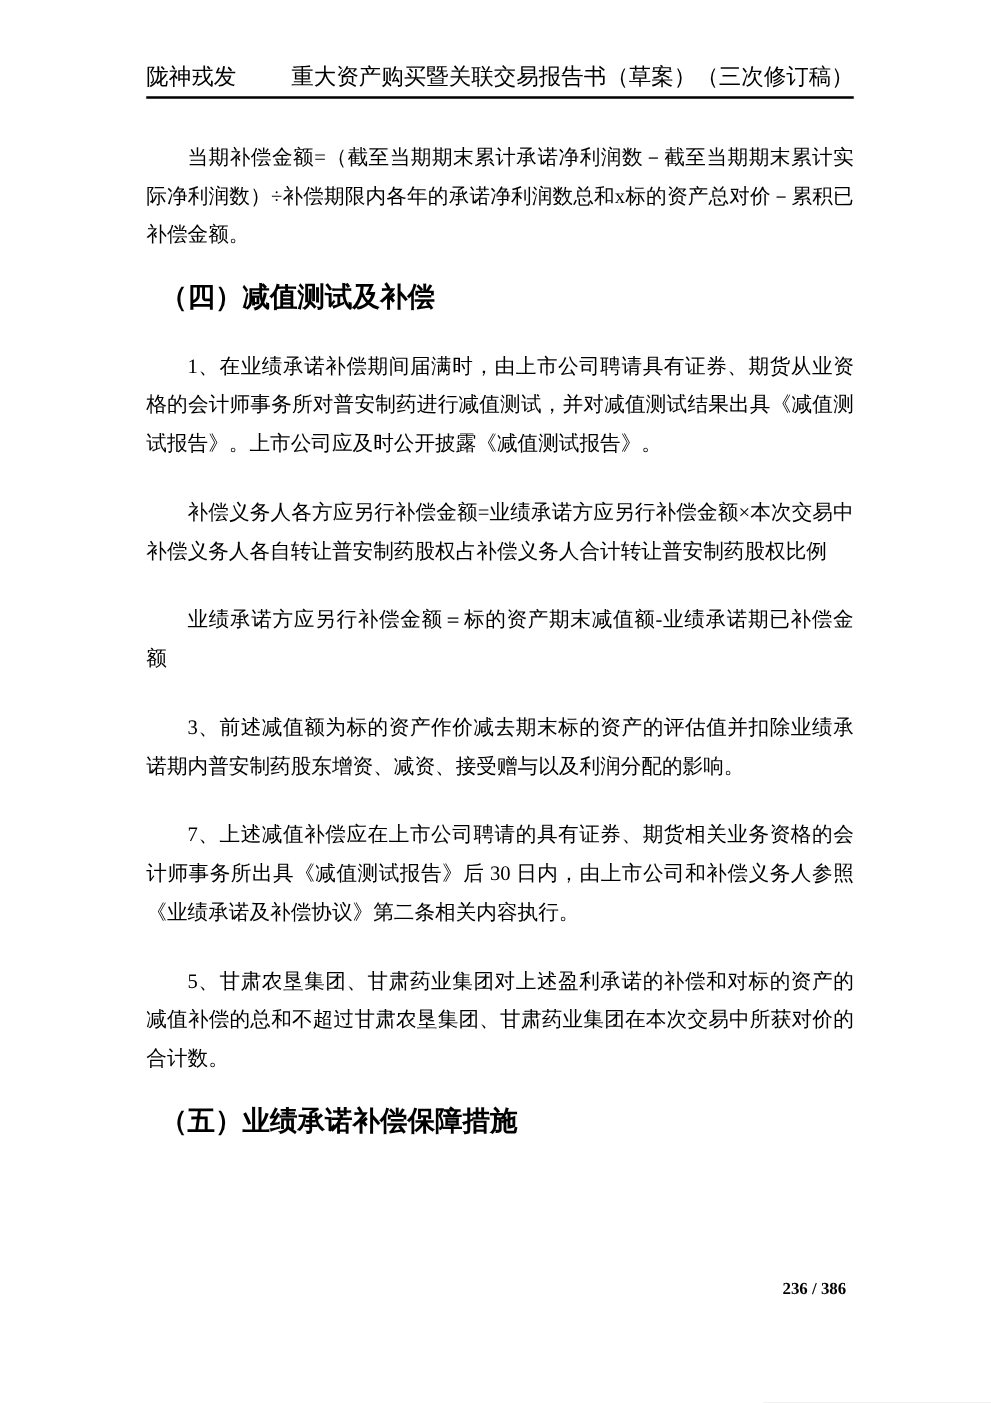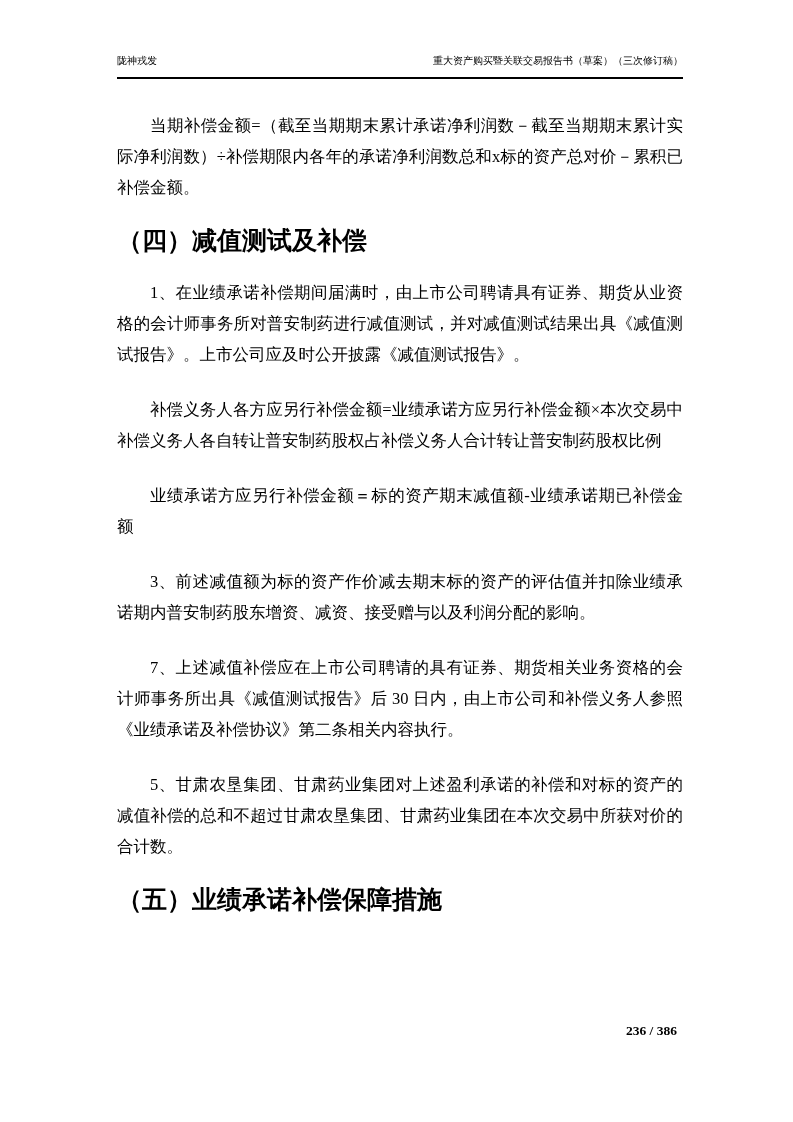--- a/index.html
+++ b/index.html
@@ -20,42 +20,42 @@
   }
   .page-inner {
     margin: 0 110px 0 117px; 
   }
   .doc-header {
     display: flex;
     justify-content: space-between;
     padding-top: 52px;
     padding-bottom: 7px;
     border-bottom: 2px solid #000000;
-    font-size: 10px;
+    font-size: 18px;
     line-height: 18px;
   }
   .doc-header .hdr-left { white-space: nowrap; }
   .doc-header .hdr-right { white-space: nowrap; }
   .doc-body {
     padding-top: 7px;
   }
   .doc-body p.paragraph {
     margin: 24px 0;
     font-size: 16.5px;
     line-height: 31px;
     text-indent: 2em;
     text-align: justify;
     text-justify: inter-character;
     word-break: break-all;
   }
   .doc-body h2.section-heading {
-    margin: 17px 0 13px 0;
-    font-family: Liberation Sans, sans-serif;
+    margin: 17px 0 13px 11px;
+    font-family: Liberation Mono, monospace;
     font-weight: bold;
-    font-size: 25px;
+    font-size: 22px;
     line-height: 26px;
     text-align: left;
   }
   .page-footer {
     position: absolute;
     top: 1023px;
     right: 116px;
     font-family: "Liberation Serif", "DejaVu Serif", serif;
     font-weight: bold;
     font-size: 13.5px;

